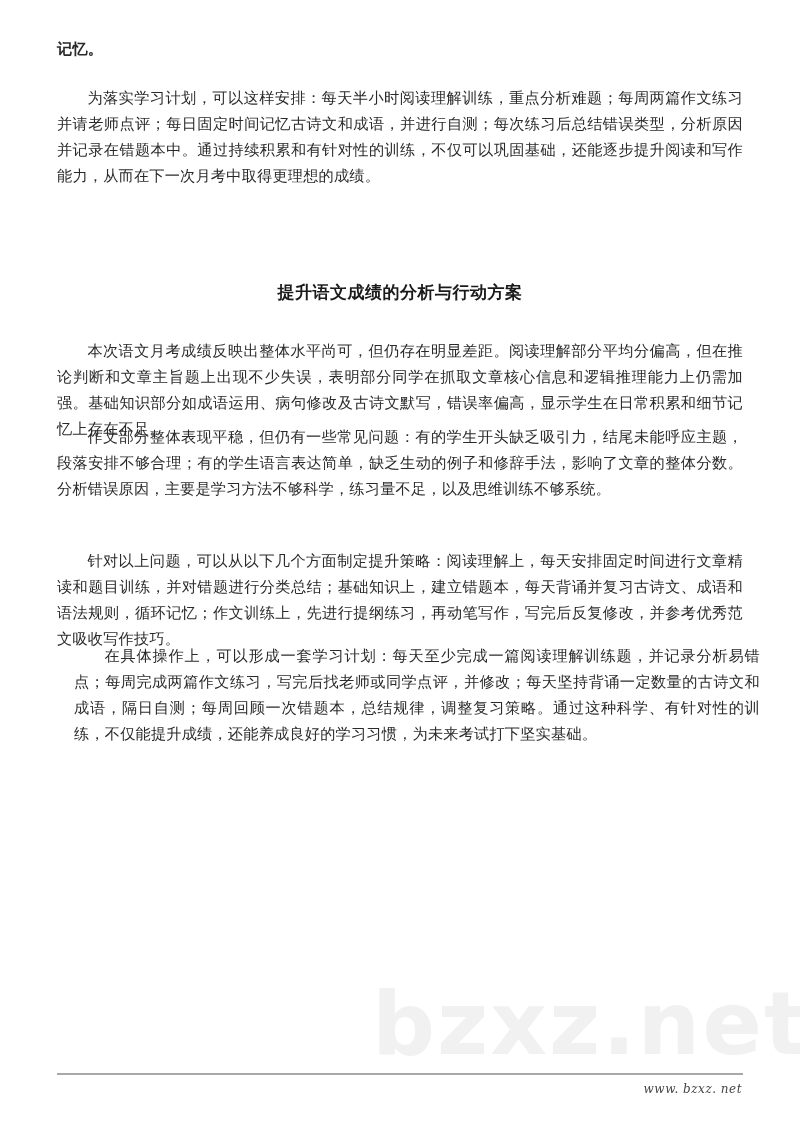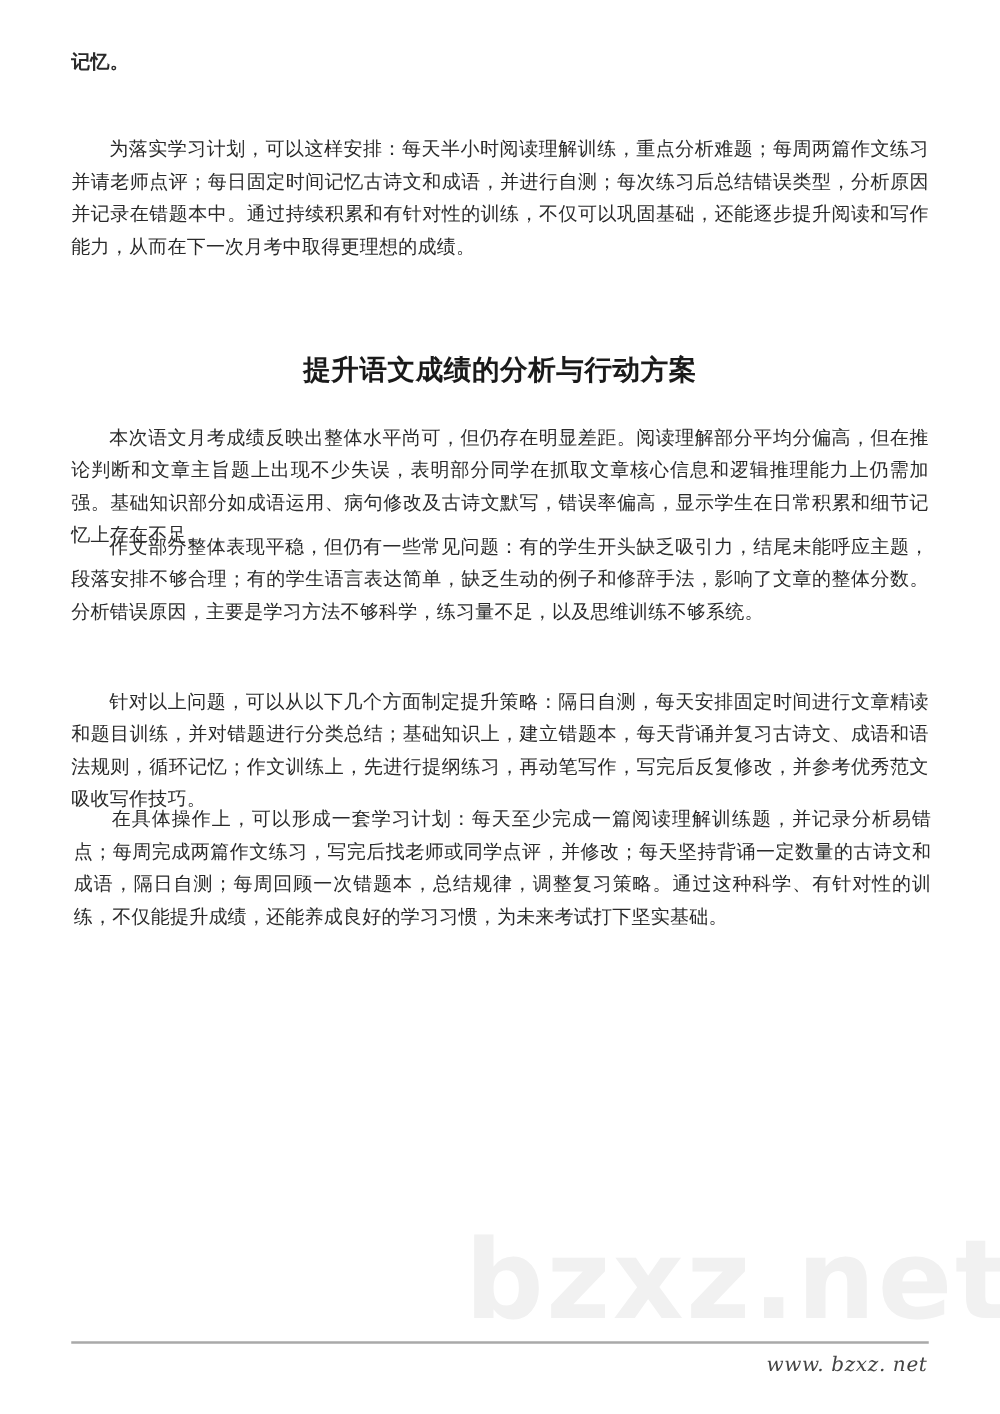--- a/index.html
+++ b/index.html
@@ -3,44 +3,44 @@
 <meta charset="utf-8">
 <style>
   html, body { margin: 0; padding: 0; background: #ffffff; }
   body { width: 800px; height: 1131px; position: relative; overflow: hidden;
          font-family: "DejaVu Serif", "Liberation Serif", serif; color: #2a2a2a; }
   .page { position: absolute; left: 57px; top: 0; width: 686px; }
   .para { font-size: 15.2px; line-height: 26px; margin: 0; text-align: justify;
           letter-spacing: 0.2px; }
   .indent { text-indent: 2em; }
   .p0 { position: absolute; top: 36px; left: 0; width: 686px; font-weight: bold; }
-  .p1 { position: absolute; top: 106px; left: 0; width: 686px; }
+  .p1 { position: absolute; top: 85px; left: 0; width: 686px; }
   .title { position: absolute; top: 281px; left: 0; width: 686px; text-align: center;
            font-family: "DejaVu Sans", "Liberation Sans", sans-serif; font-weight: bold;
-           font-size: 22px; color: #1a1a1a; letter-spacing: 0.5px; margin: 0; }
+           font-size: 17px; color: #1a1a1a; letter-spacing: 0.5px; margin: 0; }
   .p2 { position: absolute; top: 338px; left: 0; width: 686px; font-family: Liberation Serif, serif; }
   .p3 { position: absolute; top: 424px; left: 0; width: 686px; }
   .p4 { position: absolute; top: 548px; left: 0; width: 686px; }
-  .p5 { position: absolute; top: 643px; left: 2px; width: 686px; font-family: Liberation Mono, monospace; }
+  .p5 { position: absolute; top: 643px; left: 17px; width: 686px; }
   .watermark { position: absolute; left: 372px; top: 980px; font-family: "DejaVu Sans", "Liberation Sans", sans-serif;
                font-weight: bold; font-size: 88px; color: #f1f1f1; letter-spacing: 2px; line-height: 1; }
   .footer-line { position: absolute; left: 57px; top: 1073px; width: 686px; height: 2px; background: #a9a9a9; }
   .footer-url { position: absolute; right: 58px; top: 1082px; font-family: "DejaVu Serif", "Liberation Serif", serif;
-                font-style: italic; font-size: 16px; color: #444; letter-spacing: 0.5px; text-align: center; }
+                font-style: italic; font-size: 12px; color: #444; letter-spacing: 0.5px; text-align: center; }
 </style>
 </head>
 <body>
 
 <div class="page">
   <p class="para p0">记忆。</p>
   <p class="para indent p1">为落实学习计划，可以这样安排：每天半小时阅读理解训练，重点分析难题；每周两篇作文练习并请老师点评；每日固定时间记忆古诗文和成语，并进行自测；每次练习后总结错误类型，分析原因并记录在错题本中。通过持续积累和有针对性的训练，不仅可以巩固基础，还能逐步提升阅读和写作能力，从而在下一次月考中取得更理想的成绩。</p>
 
   <h2 class="title">提升语文成绩的分析与行动方案</h2>
 
   <p class="para indent p2">本次语文月考成绩反映出整体水平尚可，但仍存在明显差距。阅读理解部分平均分偏高，但在推论判断和文章主旨题上出现不少失误，表明部分同学在抓取文章核心信息和逻辑推理能力上仍需加强。基础知识部分如成语运用、病句修改及古诗文默写，错误率偏高，显示学生在日常积累和细节记忆上存在不足。</p>
   <p class="para indent p3">作文部分整体表现平稳，但仍有一些常见问题：有的学生开头缺乏吸引力，结尾未能呼应主题，段落安排不够合理；有的学生语言表达简单，缺乏生动的例子和修辞手法，影响了文章的整体分数。分析错误原因，主要是学习方法不够科学，练习量不足，以及思维训练不够系统。</p>
-  <p class="para indent p4">针对以上问题，可以从以下几个方面制定提升策略：隔日自测，每天安排固定时间进行文章精读和题目训练，并对错题进行分类总结；基础知识上，建立错题本，每天背诵并复习古诗文、成语和语法规则，循环记忆；作文训练上，先进行提纲练习，再动笔写作，写完后反复修改，并参考优秀范文吸收写作技巧。</p>
+  <p class="para indent p4">针对以上问题，可以从以下几个方面制定提升策略：阅读理解上，每天安排固定时间进行文章精读和题目训练，并对错题进行分类总结；基础知识上，建立错题本，每天背诵并复习古诗文、成语和语法规则，循环记忆；作文训练上，先进行提纲练习，再动笔写作，写完后反复修改，并参考优秀范文吸收写作技巧。</p>
   <p class="para indent p5">在具体操作上，可以形成一套学习计划：每天至少完成一篇阅读理解训练题，并记录分析易错点；每周完成两篇作文练习，写完后找老师或同学点评，并修改；每天坚持背诵一定数量的古诗文和成语，隔日自测；每周回顾一次错题本，总结规律，调整复习策略。通过这种科学、有针对性的训练，不仅能提升成绩，还能养成良好的学习习惯，为未来考试打下坚实基础。</p>
 </div>
 
 <div class="watermark">bzxz.net</div>
 <div class="footer-line"></div>
 <div class="footer-url">www. bzxz. net</div>
 
 </body></html>

